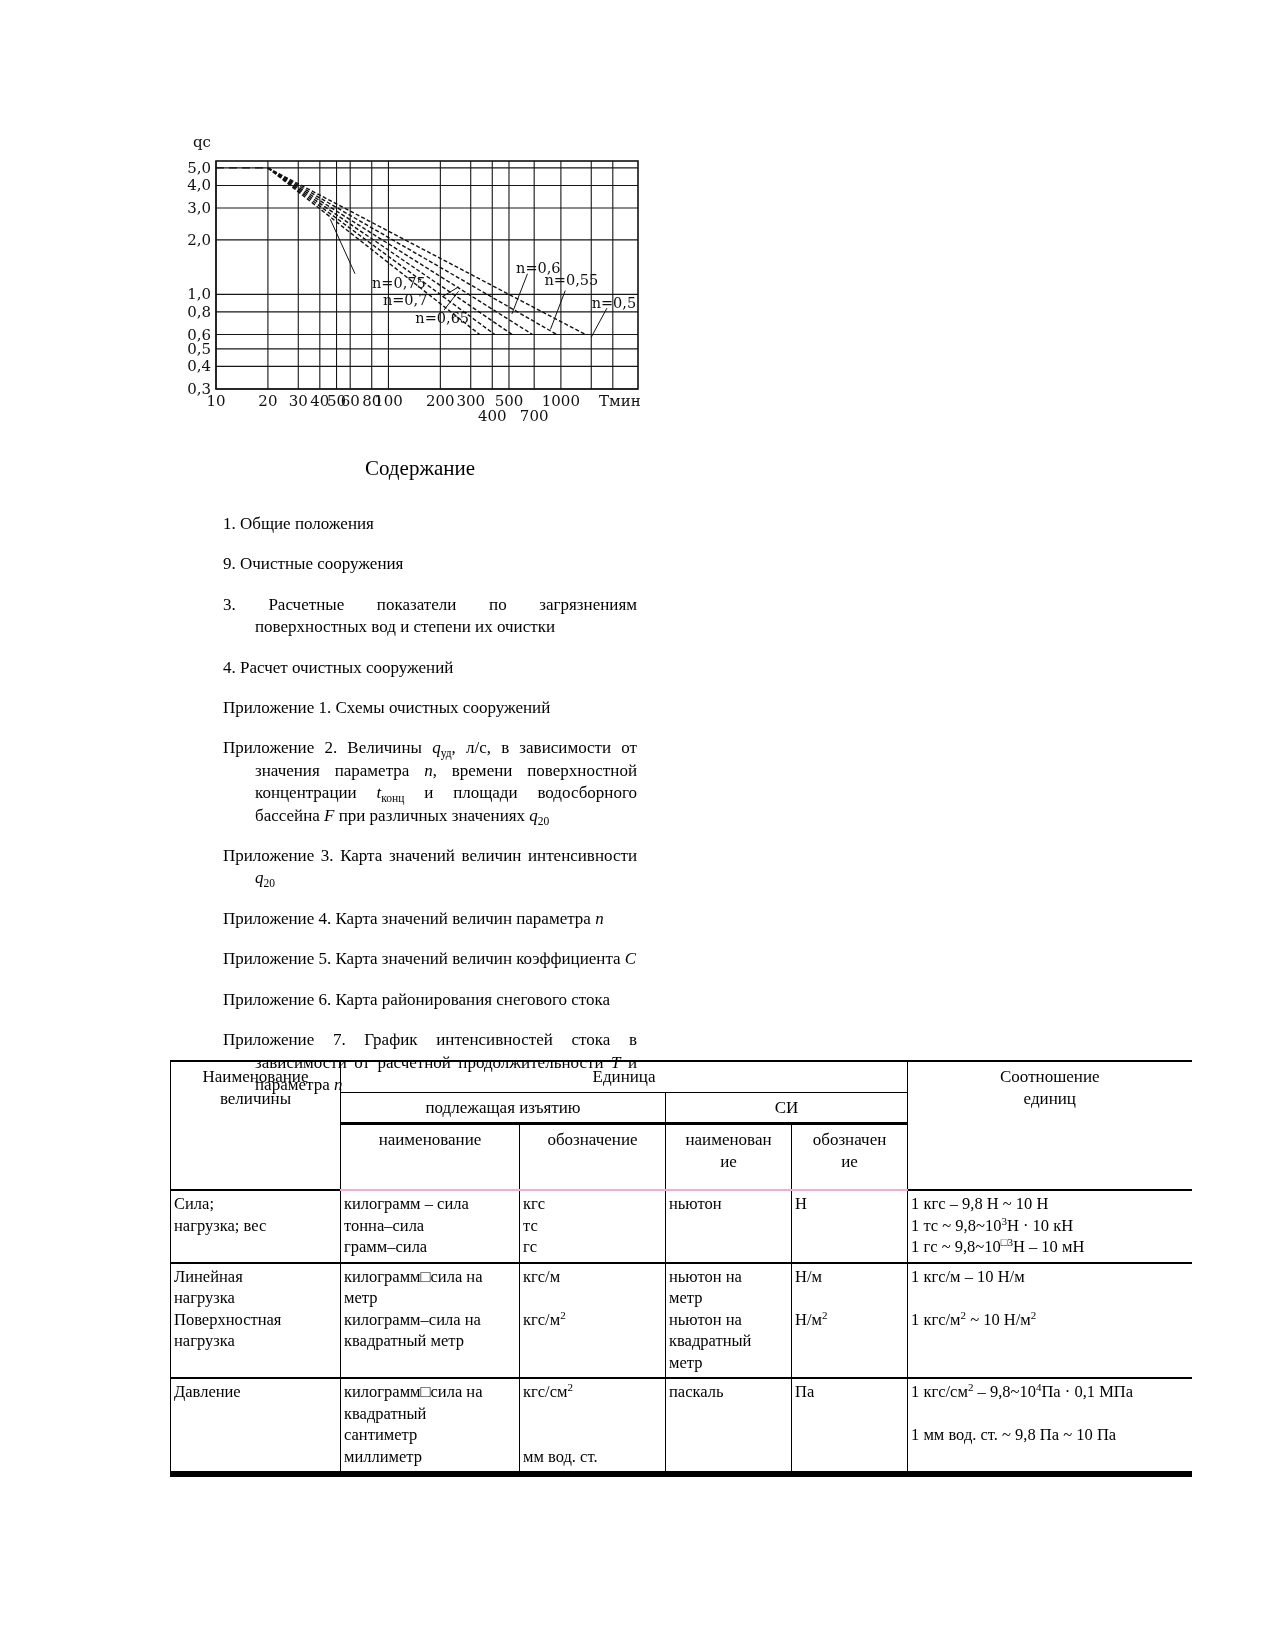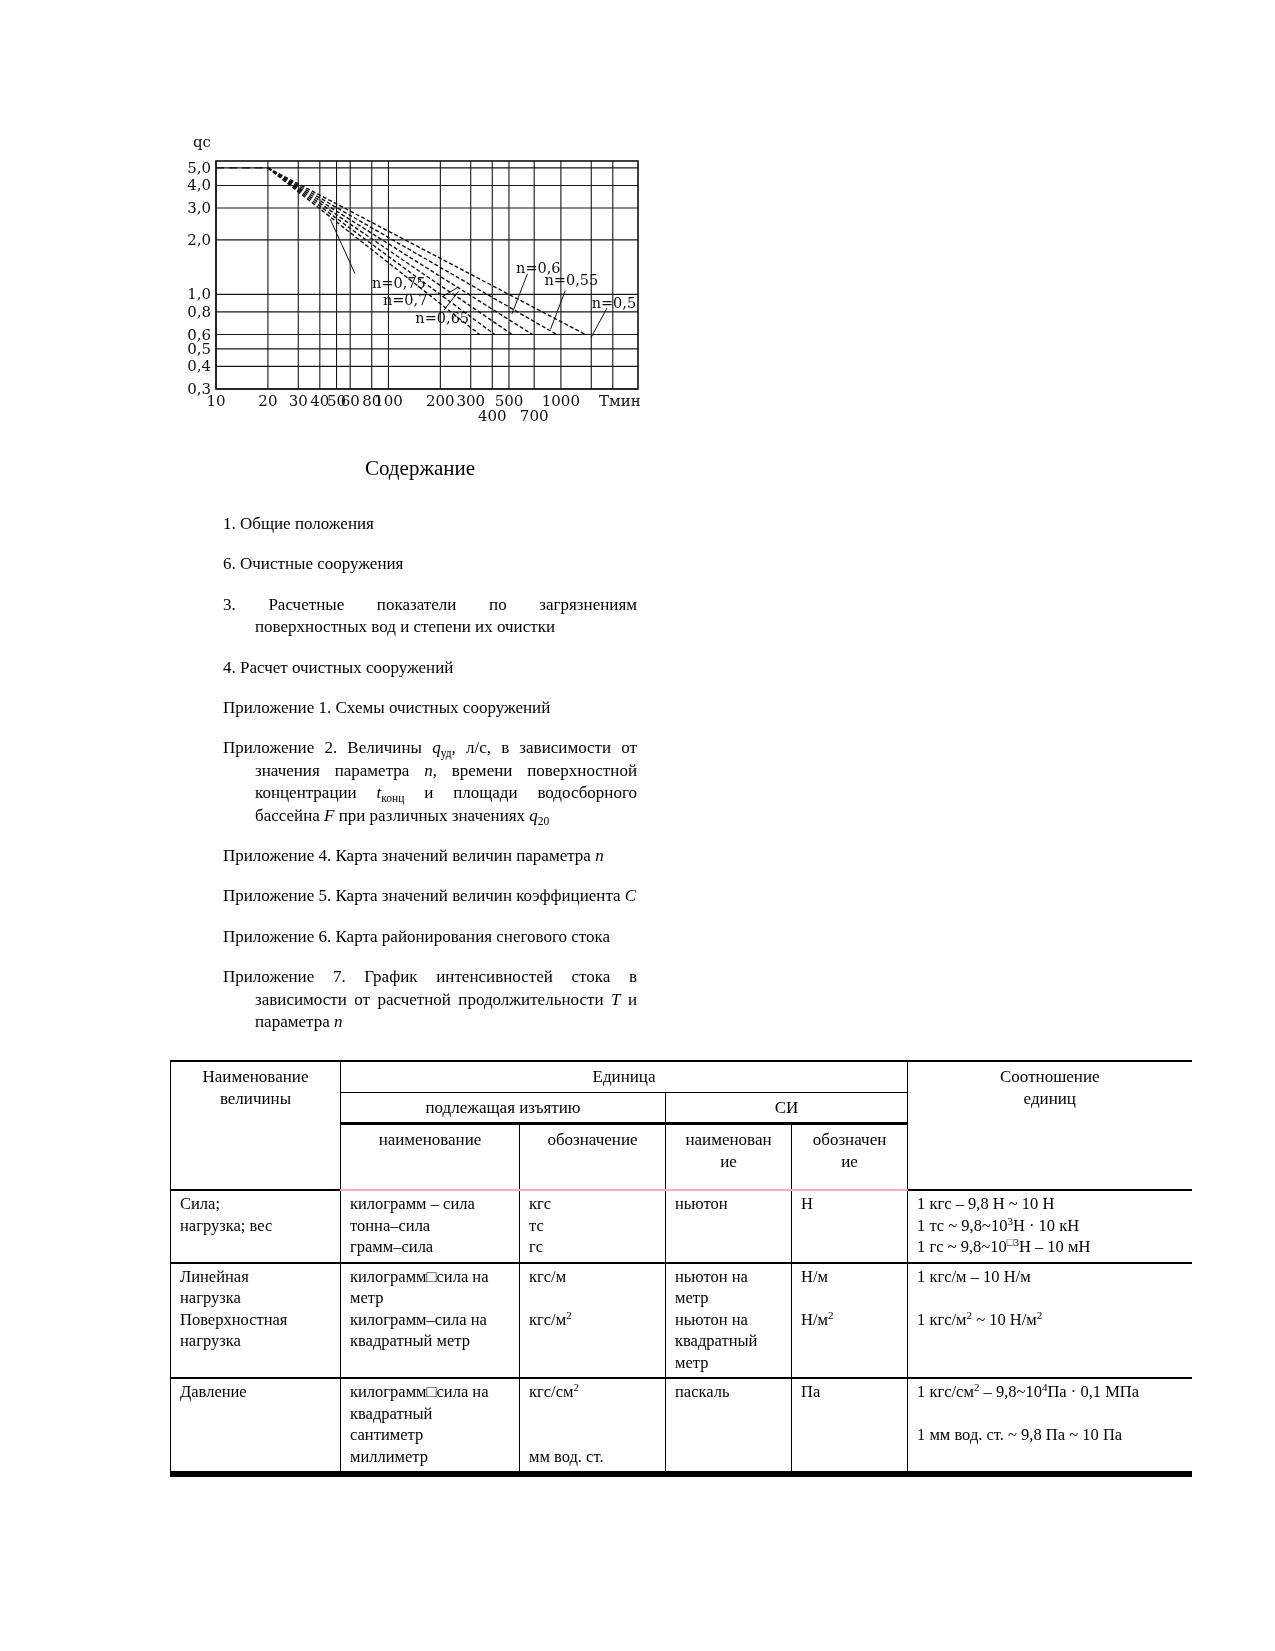--- a/index.html
+++ b/index.html
@@ -15,21 +15,21 @@
        font-size:17px;line-height:22.4px;}
   .toc p{margin:18px;padding-left:32px;text-indent:-32px;text-align:justify;}
   .toc i{font-style:italic;}
   .toc sub{font-size:11.5px;line-height:0;}
 
   .tbl-title{position:absolute;left:175px;top:966px;width:475px;margin:0;
              font-size:20.5px;font-weight:400;text-align:center;line-height:26px;}
 
   table.conv{position:absolute;left:170px;top:1060px;width:1021px;
              border-collapse:collapse;table-layout:fixed;}
-  table.conv td{border:1px solid #000;padding:2px 6px 4px 9px;
+  table.conv td{border:1px solid #000;padding:2px 6px 4px 3px;
                 font-size:16.5px;line-height:21.5px;vertical-align:top;
                 overflow:hidden;}
   table.conv td.c{text-align:center;padding:4px 4px;font-size:17px;}
   table.conv td.last{border-right:none;}
   table.conv tr.h1 td{border-top:2px solid #000;margin-top:24px;}
   table.conv tr.h2 td{border-bottom:3px solid #000;}
   table.conv tr.h3 td{border-bottom:2px solid #f9a8d4;height:56px;}
   table.conv tr.row td{border-top:2px solid #000;}
   table.conv tr.rlast td{border-bottom:6px solid #000000;}
   table.conv sup{font-size:11px;line-height:0;}
@@ -113,25 +113,26 @@
         <text x="366.1778058113198" y="295" text-anchor="middle" fill="#111" style="font:15px &quot;DejaVu Serif&quot;, serif">700</text>
         <text x="451.93891961476487" y="280" text-anchor="middle" fill="#111" style="font:15px &quot;DejaVu Serif&quot;, serif">Тмин</text>
         <text x="34" y="21" text-anchor="middle" fill="#111" style="font:15px &quot;DejaVu Serif&quot;, serif">qc</text>
       </svg>
   </figure>
 
   <h1 class="toc-title">Содержание</h1>
 
   <div class="toc">
     <p>1. Общие положения</p>
-    <p>6. Очистные сооружения</p>
+    <p>9. Очистные сооружения</p>
     <p>3. Расчетные показатели по загрязнениям поверхностных вод и степени их очистки</p>
     <p>4. Расчет очистных сооружений</p>
     <p>Приложение 1. Схемы очистных сооружений</p>
     <p>Приложение 2. Величины <i>q</i><sub>уд</sub>, л/с, в зависимости от значения параметра <i>n</i>, времени поверхностной концентрации <i>t</i><sub>конц</sub> и площади водосборного бассейна <i>F</i> при различных значениях <i>q</i><sub>20</sub></p>
+    <p>Приложение 3. Карта значений величин интенсивности <i>q</i><sub>20</sub></p>
     <p>Приложение 4. Карта значений величин параметра <i>n</i></p>
     <p>Приложение 5. Карта значений величин коэффициента <i>C</i></p>
     <p>Приложение 6. Карта районирования снегового стока</p>
     <p>Приложение 7. График интенсивностей стока в зависимости от расчетной продолжительности <i>T</i> и параметра <i>n</i></p>
   </div>
 
 
   <table class="conv">
     <colgroup>
       <col style="width:170px">

